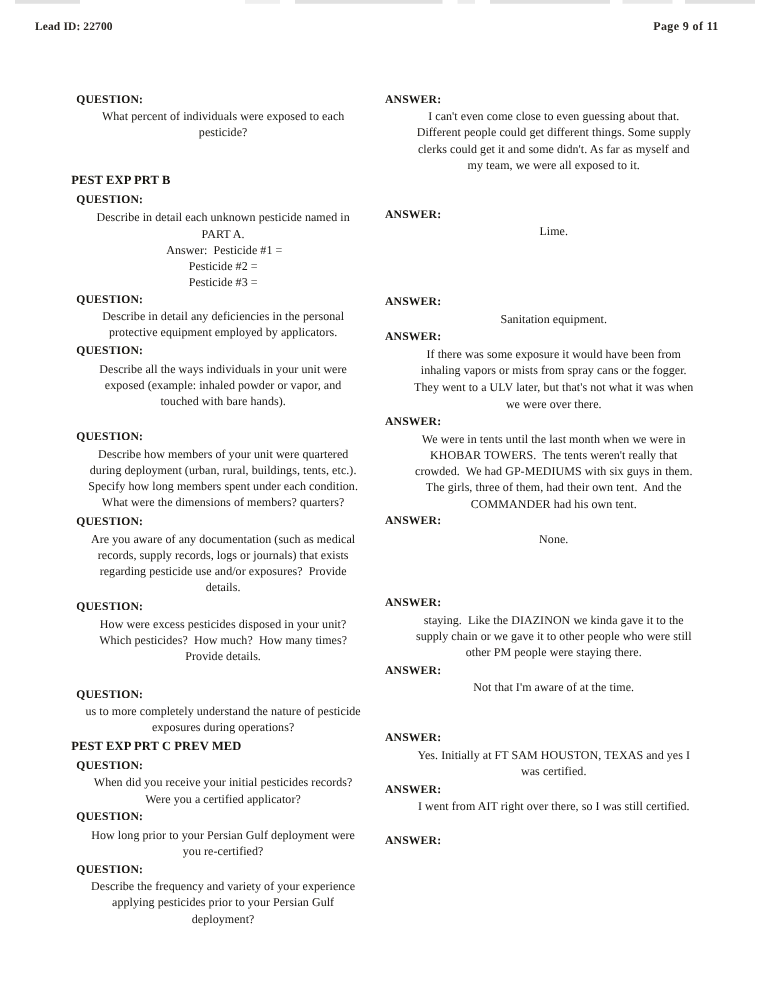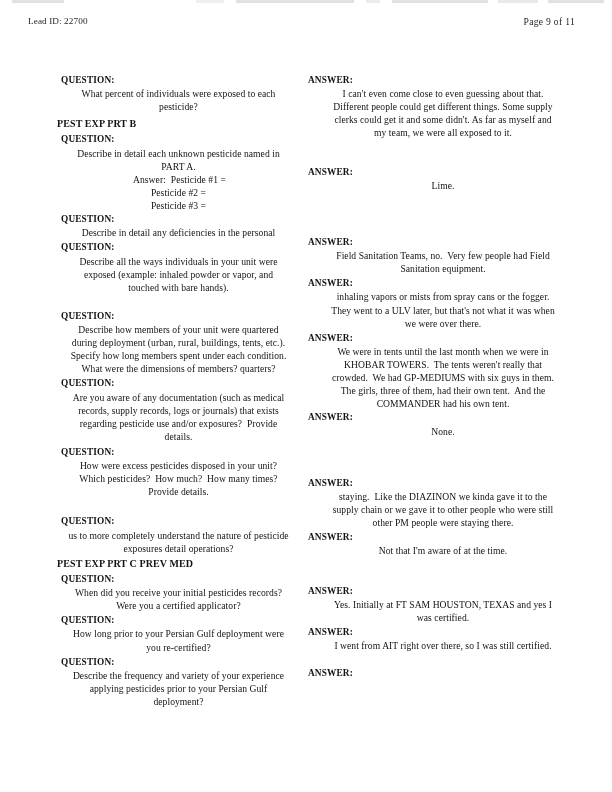--- a/index.html
+++ b/index.html
@@ -31,20 +31,21 @@
   .scan-artifact.a5 { left: 392px; width: 96px; }
   .scan-artifact.a6 { left: 498px; width: 40px; opacity:.4; }
   .scan-artifact.a7 { left: 548px; width: 56px; }
 
   .page-header {
     position: absolute;
     top: 16px;
     left: 0;
     width: 612px;
     height: 16px;
+    font-weight: bold;
   }
   .lead-id {
     position: absolute;
     left: 28px;
     top: 0;
     font-size: 9.2px;
     letter-spacing: .1px;
     color: #2a2722;
     white-space: nowrap;
   }
@@ -116,39 +117,40 @@
   <div class="col col-left">
 
     <div class="block" style="margin-top:0">
       <div class="lbl">QUESTION:</div>
       <div class="body-text">
         <span class="ln">What percent of individuals were exposed to each</span>
         <span class="ln">pesticide?</span>
       </div>
     </div>
 
-    <div class="sec-head" style="margin-top:4px">PEST EXP PRT B</div>
+    <div class="sec-head" style="margin-top:25px">PEST EXP PRT B</div>
 
     <div class="block" style="margin-top:2px">
       <div class="lbl">QUESTION:</div>
       <div class="body-text">
         <span class="ln">Describe in detail each unknown pesticide named in</span>
         <span class="ln">PART A.</span>
       </div>
       <div class="body-text">
         <span class="ln"> Answer:  Pesticide #1 =</span>
         <span class="ln">Pesticide #2 =</span>
         <span class="ln">Pesticide #3 =</span>
       </div>
     </div>
 
     <div class="block" style="margin-top:1px">
       <div class="lbl">QUESTION:</div>
       <div class="body-text">
         <span class="ln">Describe in detail any deficiencies in the personal</span>
+        <span class="ln">protective equipment employed by applicators.</span>
       </div>
     </div>
 
     <div class="block" style="margin-top:2px">
       <div class="lbl">QUESTION:</div>
       <div class="body-text">
         <span class="ln">Describe all the ways individuals in your unit were</span>
         <span class="ln">exposed (example: inhaled powder or vapor, and</span>
         <span class="ln">touched with bare hands).</span>
       </div>
@@ -180,21 +182,21 @@
         <span class="ln">How were excess pesticides disposed in your unit?</span>
         <span class="ln">Which pesticides?  How much?  How many times?</span>
         <span class="ln">Provide details.</span>
       </div>
     </div>
 
     <div class="block" style="margin-top:17px">
       <div class="lbl">QUESTION:</div>
       <div class="body-text">
         <span class="ln">us to more completely understand the nature of pesticide</span>
-        <span class="ln">exposures detail operations?</span>
+        <span class="ln">exposures during operations?</span>
       </div>
     </div>
 
     <div class="sec-head" style="margin-top:2px">PEST EXP PRT C PREV MED</div>
 
     <div class="block" style="margin-top:2px">
       <div class="lbl">QUESTION:</div>
       <div class="body-text">
         <span class="ln">When did you receive your initial pesticides records?</span>
         <span class="ln">Were you a certified applicator?</span>
@@ -235,28 +237,28 @@
     <div class="block" style="margin-top:26px">
       <div class="lbl" style="margin-left:0">ANSWER:</div>
       <div class="body-text">
         <span class="ln">Lime.</span>
       </div>
     </div>
 
     <div class="block" style="margin-top:44px">
       <div class="lbl" style="margin-left:0">ANSWER:</div>
       <div class="body-text">
-        <span class="ln">Field Sanitation Teams, no.  Very few people had Field</span>
         <span class="ln">Sanitation equipment.</span>
       </div>
     </div>
 
     <div class="block" style="margin-top:2px">
       <div class="lbl" style="margin-left:0">ANSWER:</div>
       <div class="body-text">
+        <span class="ln">If there was some exposure it would have been from</span>
         <span class="ln">inhaling vapors or mists from spray cans or the fogger.</span>
         <span class="ln">They went to a ULV later, but that's not what it was when</span>
         <span class="ln">we were over there.</span>
       </div>
     </div>
 
     <div class="block" style="margin-top:2px">
       <div class="lbl" style="margin-left:0">ANSWER:</div>
       <div class="body-text">
         <span class="ln">We were in tents until the last month when we were in</span>

